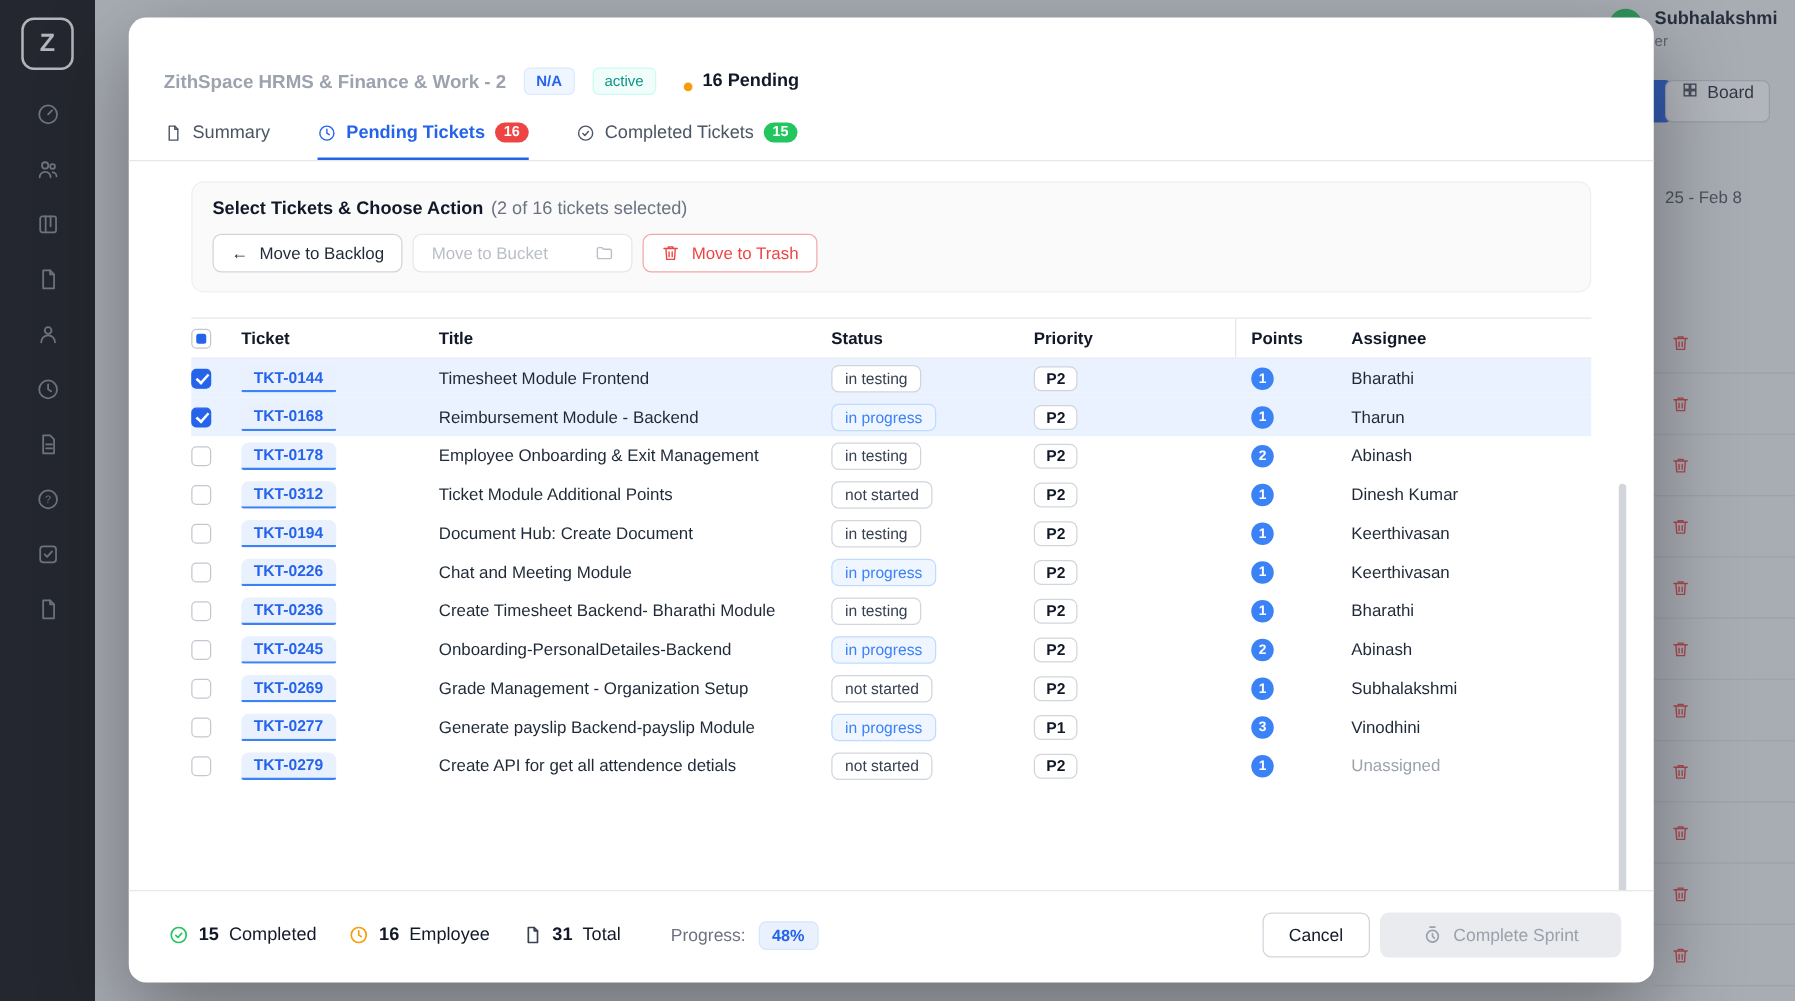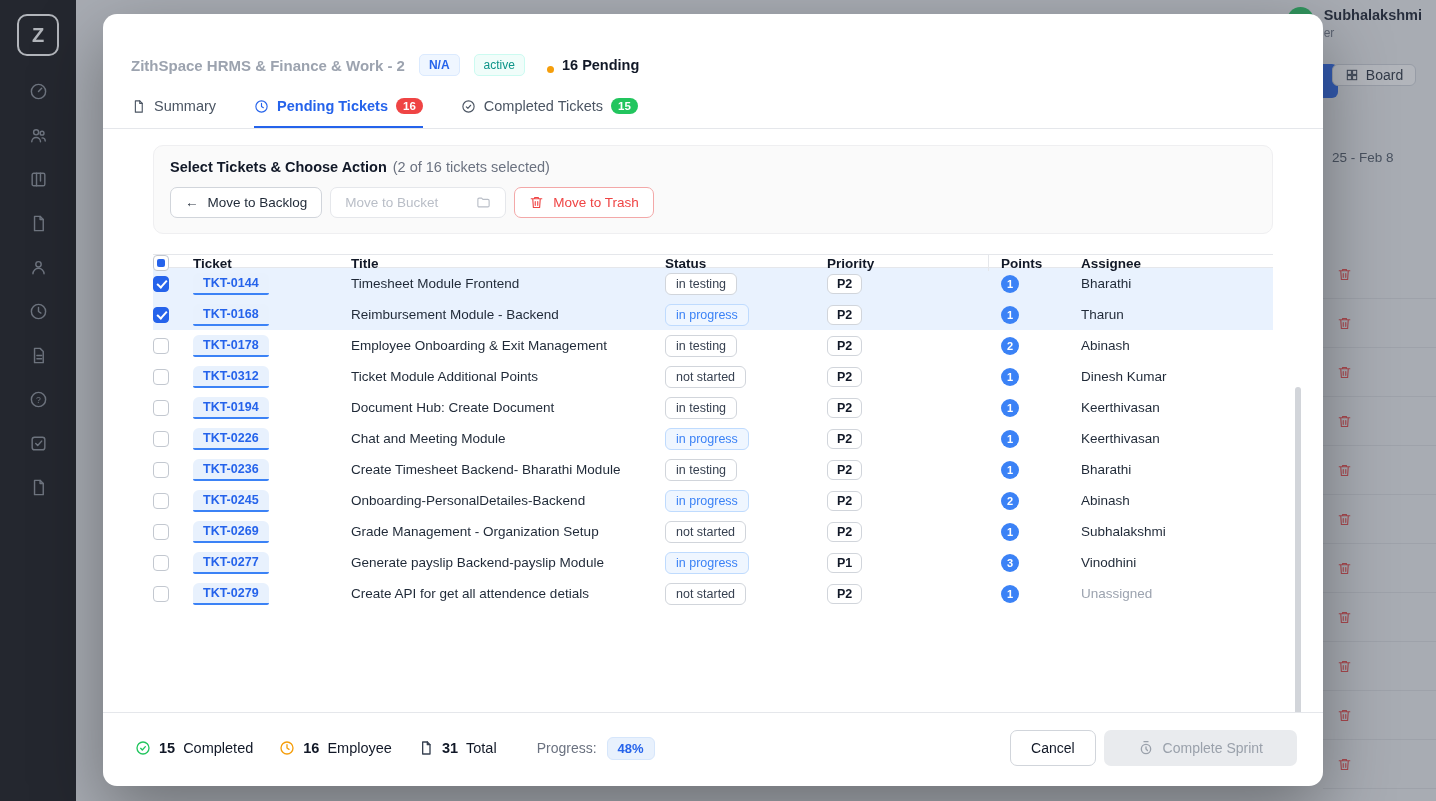--- a/index.html
+++ b/index.html
@@ -13,21 +13,21 @@
   .side-icons{display:flex;flex-direction:column;gap:25px;color:#8a8f98}
   .side-icons .sic{width:19px;height:19px}
   .sic svg{width:19px;height:19px;fill:none;stroke:currentColor;stroke-width:1.8;stroke-linecap:round;stroke-linejoin:round}
 
   .bg-topbar{position:absolute;top:0;left:76px;right:0;height:801px;z-index:1}
   .bg-user{position:absolute;top:7px;right:14px;display:flex;gap:10px}
   .bg-avatar{width:27px;height:27px;border-radius:50%;background:#22c55e;color:#fff;font-size:12px;font-weight:bold;display:flex;align-items:center;justify-content:center}
   .bg-user-name{font-size:14.5px;font-weight:bold;color:#111827}
   .bg-user-role{font-size:12px;color:#6b7280;margin-top:3px}
   .bg-blue-sliver{position:absolute;top:64px;left:1236px;width:26px;height:34px;background:#2563eb;border-radius:6px}
-  .board-btn{position:absolute;top:64px;left:1256px;width:84px;height:22px;background:#fff;border:1px solid #d1d5db;border-radius:6px;display:flex;align-items:center;justify-content:center;gap:7px;font-size:14px;color:#1f2937}
+  .board-btn{position:absolute;top:64px;left:1256px;width:84px;height:34px;background:#fff;border:1px solid #d1d5db;border-radius:6px;display:flex;align-items:flex-start;justify-content:center;gap:7px;font-size:14px;color:#1f2937}
   .board-btn svg{width:14px;height:14px;fill:none;stroke:#374151;stroke-width:1.8}
   .bg-date{position:absolute;top:150px;left:1256px;font-size:13.5px;color:#4b5563}
   .bg-rows{position:absolute;top:250px;left:1247px;right:0;display:flex;flex-direction:column}
   .bg-row{height:49px;border-bottom:1px solid rgba(17,24,39,.08);display:flex;align-items:center;padding-left:14px}
   .bg-row svg{width:15px;height:15px;fill:none;stroke:#ef4444;stroke-width:1.8;stroke-linecap:round}
 
   .overlay{position:absolute;inset:0;background:rgba(71,79,92,.42);z-index:2}
 
   
   .modal{position:absolute;left:103px;top:14px;width:1220px;height:772px;background:#fff;border-radius:14px;box-shadow:0 25px 70px rgba(0,0,0,.35);z-index:3;display:flex;flex-direction:column}
@@ -61,21 +61,21 @@
   .action-btns{display:flex;gap:8px;margin-top:12px}
   .btn{display:flex;align-items:center;gap:9px;font-size:13.5px;border-radius:7px;padding:7px 14px;background:#fff;border:1px solid #d1d5db;color:#1f2937;cursor:pointer;font-family:inherit}
   .btn .ic svg{width:15px;height:15px;fill:none;stroke:currentColor;stroke-width:1.8;stroke-linecap:round;stroke-linejoin:round}
   .btn.disabled{color:#b9bec7;border-color:#e5e7eb;cursor:default;justify-content:space-between}
   .btn.w-sprint{width:178px}
   .btn.w-bucket{width:176px}
   .btn.danger{color:#ef4444;border-color:#f3a8a8}
 
   .tbl{margin:20px 22px 0}
   .t-head,.t-row{display:grid;grid-template-columns:40px 158px 1fr 162px 162px 92px 192px;align-items:center}
-  .t-head{height:14px;border-top:1px solid #e5e7eb;border-bottom:1px solid #e5e7eb;font-size:13.5px;font-weight:bold;color:#111827}
+  .t-head{height:33px;border-top:1px solid #e5e7eb;border-bottom:1px solid #e5e7eb;font-size:13.5px;font-weight:bold;color:#111827}
   .t-head .hc-priority{border-right:1px solid #e5e7eb;height:100%;display:flex;align-items:center}
   .t-head .hc-points{padding-left:12px}
   .t-row{height:31px;font-size:13.5px}
   .t-row.selected{background:#e9f2fe}
   .cb{width:16px;height:16px;border:1.5px solid #c3c8d0;border-radius:4px;background:#fff;position:relative;display:inline-block;cursor:pointer}
   .cb.checked{background:#2563eb;border-color:#2563eb}
   .cb.checked::after{content:"";position:absolute;left:4.5px;top:1.5px;width:4px;height:8px;border:solid #fff;border-width:0 2px 2px 0;transform:rotate(42deg)}
   .cb.indet::after{content:"";position:absolute;inset:3px;background:#2563eb;border-radius:2px}
   .tkt{display:inline-block;font-size:12.5px;font-weight:bold;color:#2563eb;background:#e8f1fd;padding:3px 10px 3px;border-radius:6px 6px 2px 2px;border-bottom:2px solid #3b82f6;cursor:pointer}
   .ttl{color:#1f2937;white-space:nowrap;overflow:hidden;text-overflow:ellipsis;padding-right:10px}

